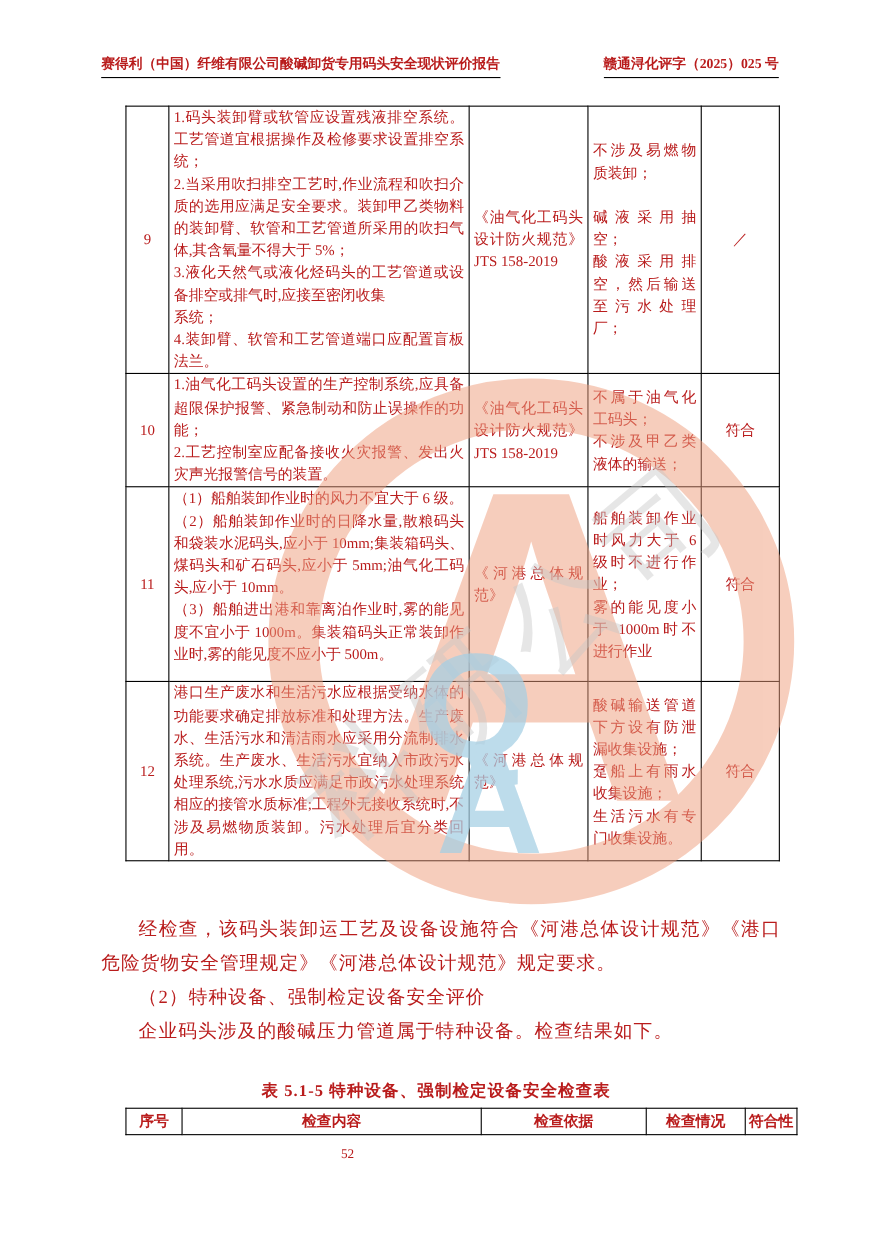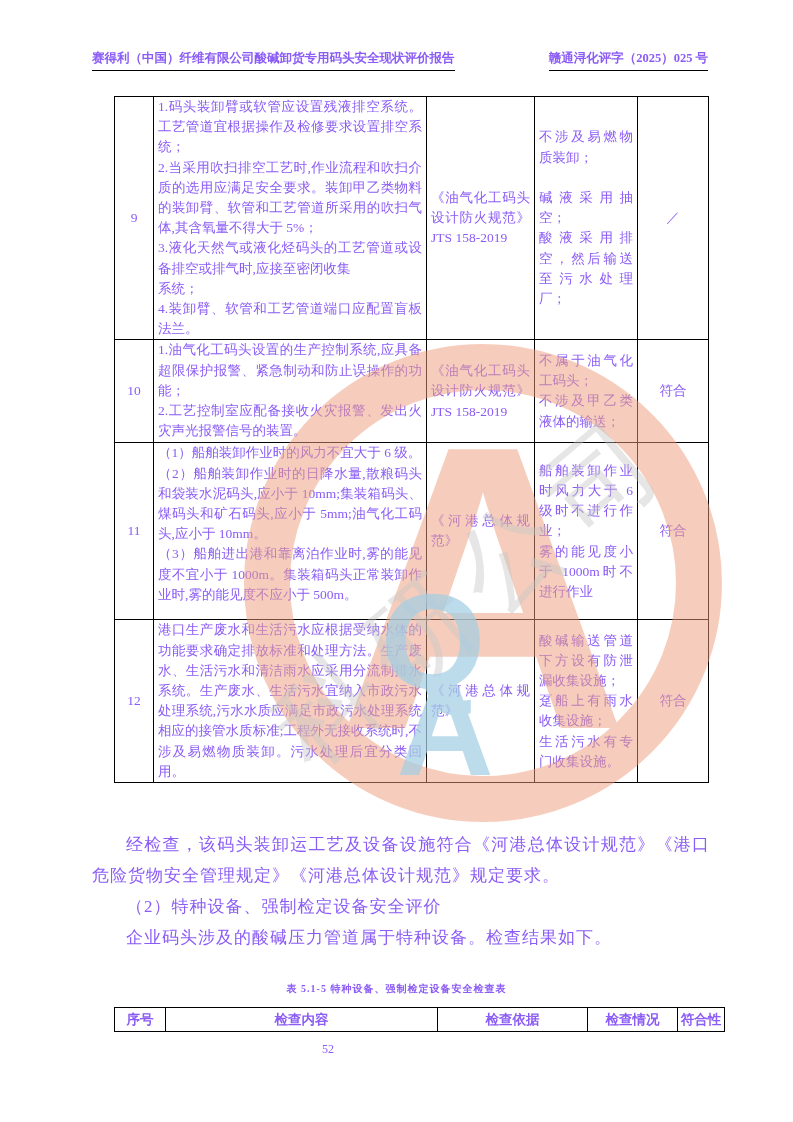--- a/index.html
+++ b/index.html
@@ -1,21 +1,21 @@
 <!DOCTYPE html>
 <html><head>
 <meta charset="utf-8">
 <style>
   html,body{margin:0;padding:0;}
   .page{
     position:relative;
     width:793px;height:1122px;
     background:#ffffff;
     font-family:"Liberation Serif","DejaVu Serif",serif;
-    color:#8b5cf6;
+    color:#b91c1c;
     overflow:hidden;
   }
   
   .doc-header{
     position:absolute;top:50px;left:92px;width:616px;
     display:flex;justify-content:space-between;align-items:flex-end;
     font-size:12.5px;font-weight:bold;
   }
   .doc-header span{border-bottom:1.5px solid #000;padding-bottom:3px;white-space:nowrap;}
   
@@ -34,32 +34,32 @@
   
   .paras{
     position:absolute;top:829px;left:92px;width:618px;
     font-size:17px;line-height:31px;letter-spacing:1px;
     text-align:justify;
   }
   .paras p{margin:0;text-indent:2em;}
   
   .tbl2-title{
     position:absolute;top:982px;left:0;width:793px;
-    text-align:center;font-weight:bold;font-size:10px;letter-spacing:1px;
+    text-align:center;font-weight:bold;font-size:15px;letter-spacing:1px;
   }
   .tbl2{
     position:absolute;top:1007px;left:97px;
     border-collapse:collapse;table-layout:fixed;width:610px;
     font-size:13.5px;
     margin-left:17px;
   }
   .tbl2 th{border:1.5px solid #000;height:23px;text-align:center;vertical-align:middle;font-weight:bold;padding:0 2px;}
   
   .page-num{
-    position:absolute;top:1042px;left:12px;width:632px;
+    position:absolute;top:1042px;left:0;width:632px;
     text-align:center;font-size:12px;
   }
   
   .watermark{
     position:absolute;top:0;left:0;width:793px;height:1122px;
     pointer-events:none;z-index:5;
   }
 </style>
 </head>
 <body>

